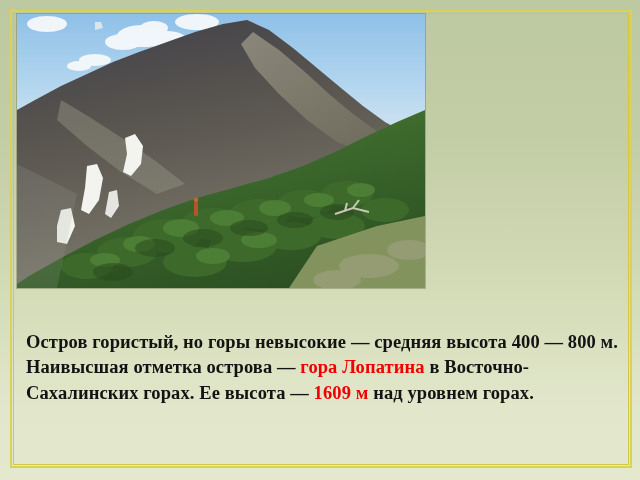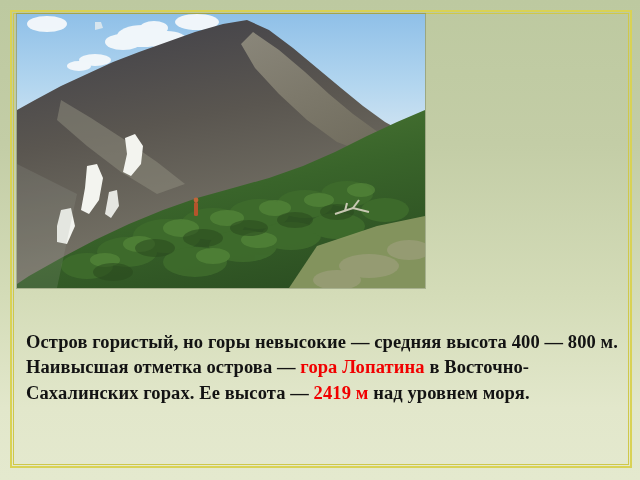--- a/index.html
+++ b/index.html
@@ -194,15 +194,15 @@
 
       <g>
         <rect x="177" y="188" width="4" height="14" fill="#b4552c" rx="1.5"></rect>
         <circle cx="179" cy="186" r="2.4" fill="#c0643a"></circle>
       </g>
 
       <path fill="#9fa49a" opacity="0.18" d="M0,150 L60,180 L40,274 L0,274 Z"></path>
     </svg>
   </div>
 
-  <p id="caption"><span>Остров гористый, но горы невысокие — средняя высота 400 — 800 м. Наивысшая отметка острова — </span><span class="hl nowrap">гора Лопатина</span><span> в Восточно-Сахалинских горах. Ее высота — </span><span class="hl nowrap">2419 м</span><span> над уровнем моря.</span></p>
+  <p id="caption"><span>Остров гористый, но горы невысокие — средняя высота 400 — 800 м. Наивысшая отметка острова — </span><span class="hl nowrap">гора Лопатина</span><span> в Восточно-Сахалинских горах. Ее высота — </span><span class="hl nowrap">1609 м</span><span> над уровнем горах.</span></p>
 
 </div>
 
 </body></html>

